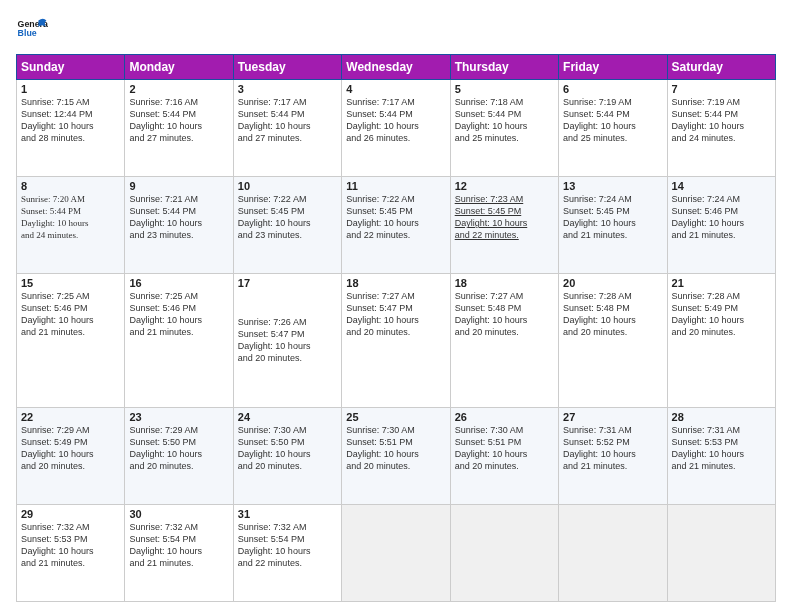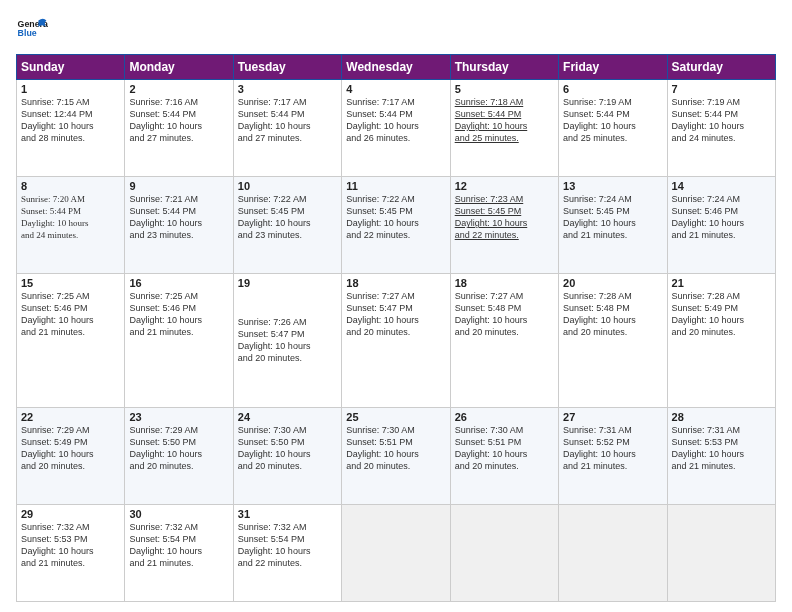--- a/index.html
+++ b/index.html
@@ -44,21 +44,21 @@
     .subtitle {
       font-size: 14px;
       color: #444;
     }
     .calendar {
       width: 100%;
       border-collapse: collapse;
       flex: 1;
     }
     .calendar thead tr th {
-      background: #701a75;
+      background: #a21caf;
       color: #fff;
       font-size: 12px;
       font-weight: bold;
       padding: 5px 4px;
       text-align: left;
       border: 1px solid #1a4fa0;
     }
     .calendar tbody tr td {
       border: 1px solid #ccc;
       vertical-align: top;
@@ -146,21 +146,21 @@
           </td>
           <td>
             <span class="day-num">4</span>
             <div class="day-info" style="white-space: pre-line;">Sunrise: 7:17 AM
 Sunset: 5:44 PM
 Daylight: 10 hours
 and 26 minutes.</div>
           </td>
           <td>
             <span class="day-num">5</span>
-            <div class="day-info" style="white-space: pre-line; text-decoration: underline;">Sunrise: 7:18 AM
+            <div class="day-info" style="white-space: pre-line;">Sunrise: 7:18 AM
 Sunset: 5:44 PM
 Daylight: 10 hours
 and 25 minutes.</div>
           </td>
           <td>
             <span class="day-num">6</span>
             <div class="day-info" style="white-space: pre-line;">Sunrise: 7:19 AM
 Sunset: 5:44 PM
 Daylight: 10 hours
 and 25 minutes.</div>
@@ -233,21 +233,21 @@
 and 21 minutes.</div>
           </td>
           <td>
             <span class="day-num">16</span>
             <div class="day-info" style="white-space: pre-line;">Sunrise: 7:25 AM
 Sunset: 5:46 PM
 Daylight: 10 hours
 and 21 minutes.</div>
           </td>
           <td>
-            <span class="day-num">19</span>
+            <span class="day-num">17</span>
             <div class="day-info" style="white-space: pre-line; margin-top: 27px;">Sunrise: 7:26 AM
 Sunset: 5:47 PM
 Daylight: 10 hours
 and 20 minutes.</div>
           </td>
           <td>
             <span class="day-num">18</span>
             <div class="day-info" style="white-space: pre-line;">Sunrise: 7:27 AM
 Sunset: 5:47 PM
 Daylight: 10 hours

